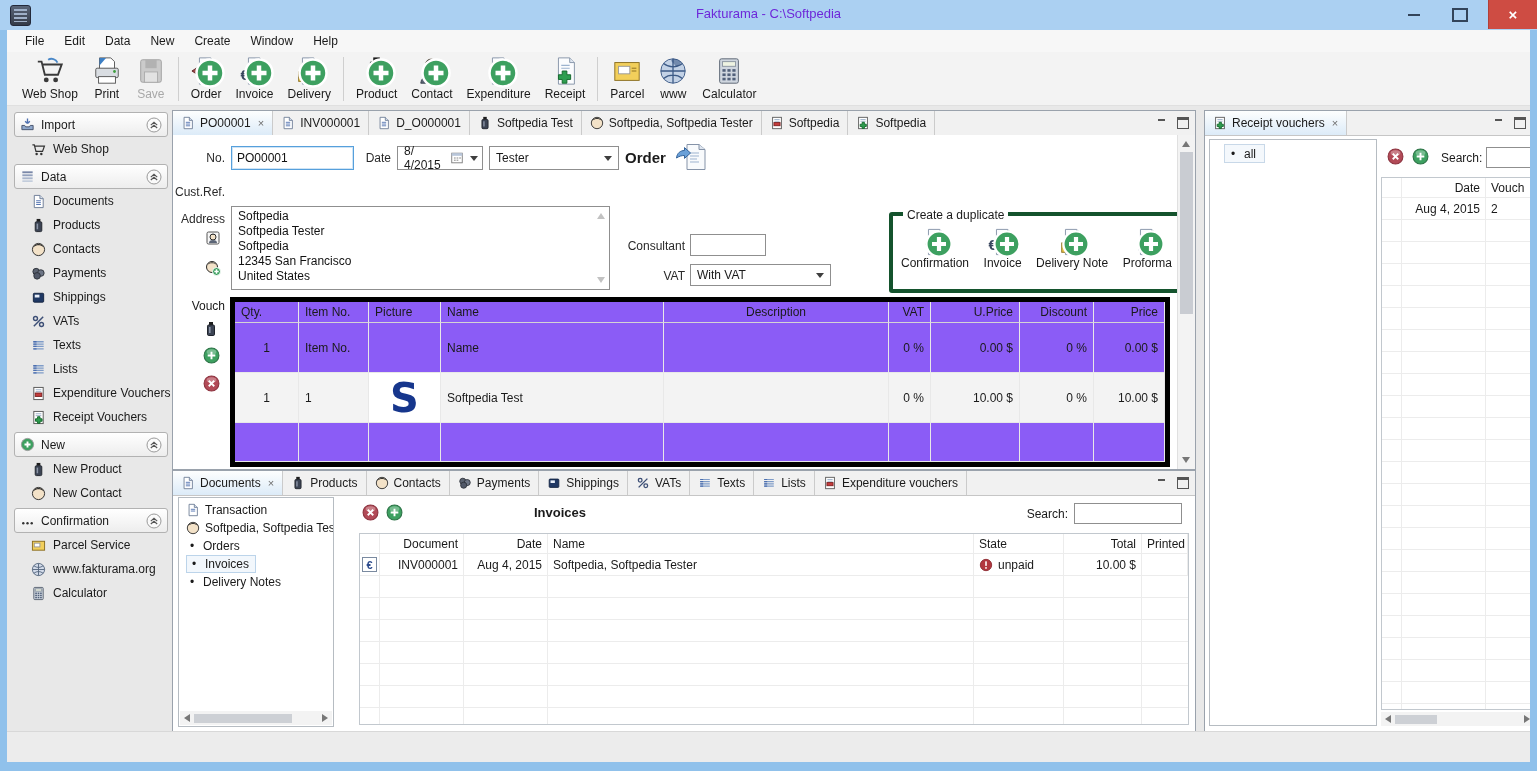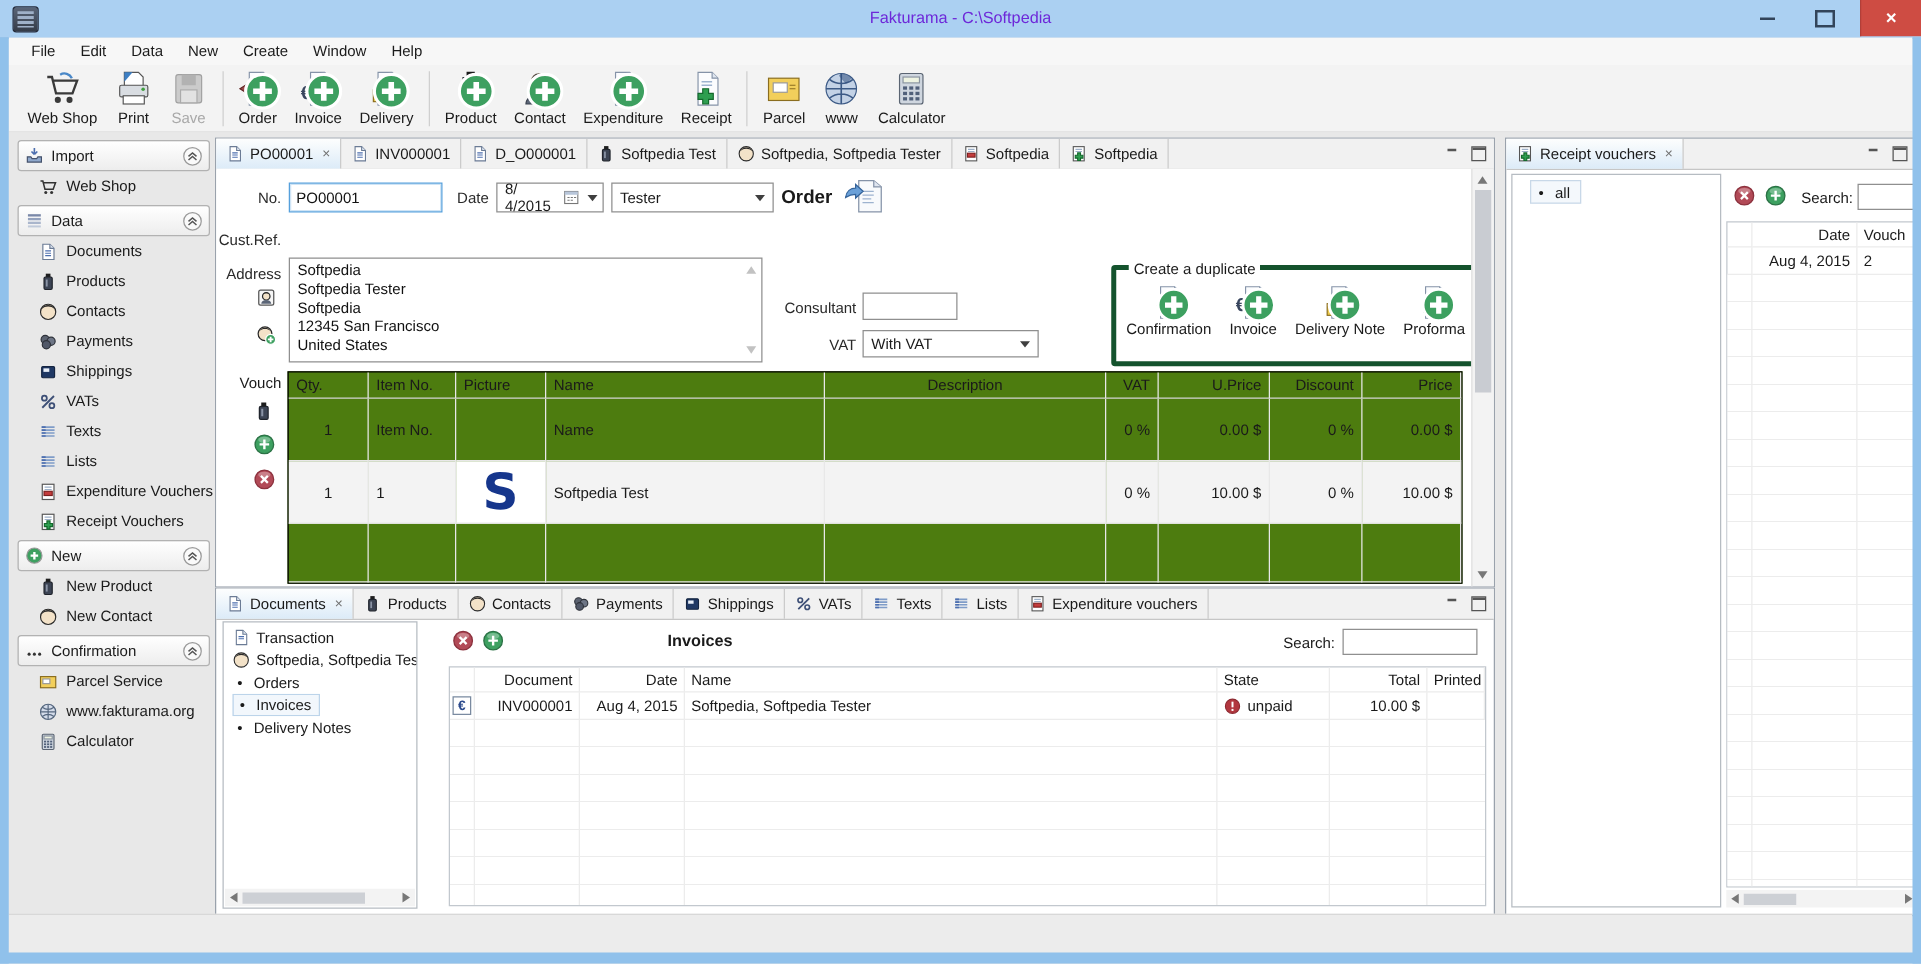--- a/index.html
+++ b/index.html
@@ -68,21 +68,21 @@
   .ta{position:absolute;background:#fff;border:1px solid #8f8f8f;padding:2px 6px;font:12px "Liberation Sans",sans-serif;box-sizing:border-box;resize:none;line-height:15px;color:#111}
   .taarr{position:absolute;opacity:.45}
   .ordlbl{position:absolute;font-weight:bold;font-size:15px}
   .dup{position:absolute;left:716px;top:77px;width:287px;height:73px;border:4px solid #14532d;border-radius:3px}
   .duplbl{position:absolute;top:-8px;left:10px;background:#fff;padding:0 4px}
   .duprow{position:absolute;left:0;right:0;top:12px;display:flex;justify-content:space-between;padding:0 8px}
   .dbtn{display:flex;flex-direction:column;align-items:center;gap:0;font-size:12px}
   .dbtn .tbic{width:30px;height:28px}.dbtn svg{width:30px;height:28px}
   .itlbl{position:absolute;left:8px;width:44px;top:164px;text-align:right}
   .itico{position:absolute;left:30px}
-  .itable{position:absolute;left:57px;top:162px;width:940px;height:170px;border:1px solid #000000;box-sizing:border-box;display:grid;grid-template-columns:64px 70px 72px 223px 225px 42px 89px 74px auto;grid-template-rows:21px 50px 50px auto;background:#4d7c0f}
+  .itable{position:absolute;left:57px;top:162px;width:940px;height:170px;border:5px solid #000000;box-sizing:border-box;display:grid;grid-template-columns:64px 70px 72px 223px 225px 42px 89px 74px auto;grid-template-rows:21px 50px 50px auto;background:#8b5cf6}
   .tc{border-right:1px solid #e8e8e8;border-bottom:1px solid #e8e8e8;padding:0 6px;display:flex;align-items:center;overflow:hidden;white-space:nowrap}
   .th{border-bottom:1px solid #d4d4d4}
   .tr{justify-content:flex-end}.tcc{justify-content:center}
   .g{background:#f3f3f3}
   .slogo{font:800 40px "DejaVu Sans",sans-serif;color:#16368c;line-height:1}
   .rbtn{width:17px;height:17px;display:block}
   
   .tree{position:absolute;left:5px;top:26px;width:156px;bottom:5px;background:#fff;border:1px solid #b6bcc2;box-sizing:border-box}
   .tri{display:flex;align-items:center;gap:5px;height:18px;padding-left:7px;white-space:nowrap;overflow:hidden}
   .bul{width:12px;text-align:center}

